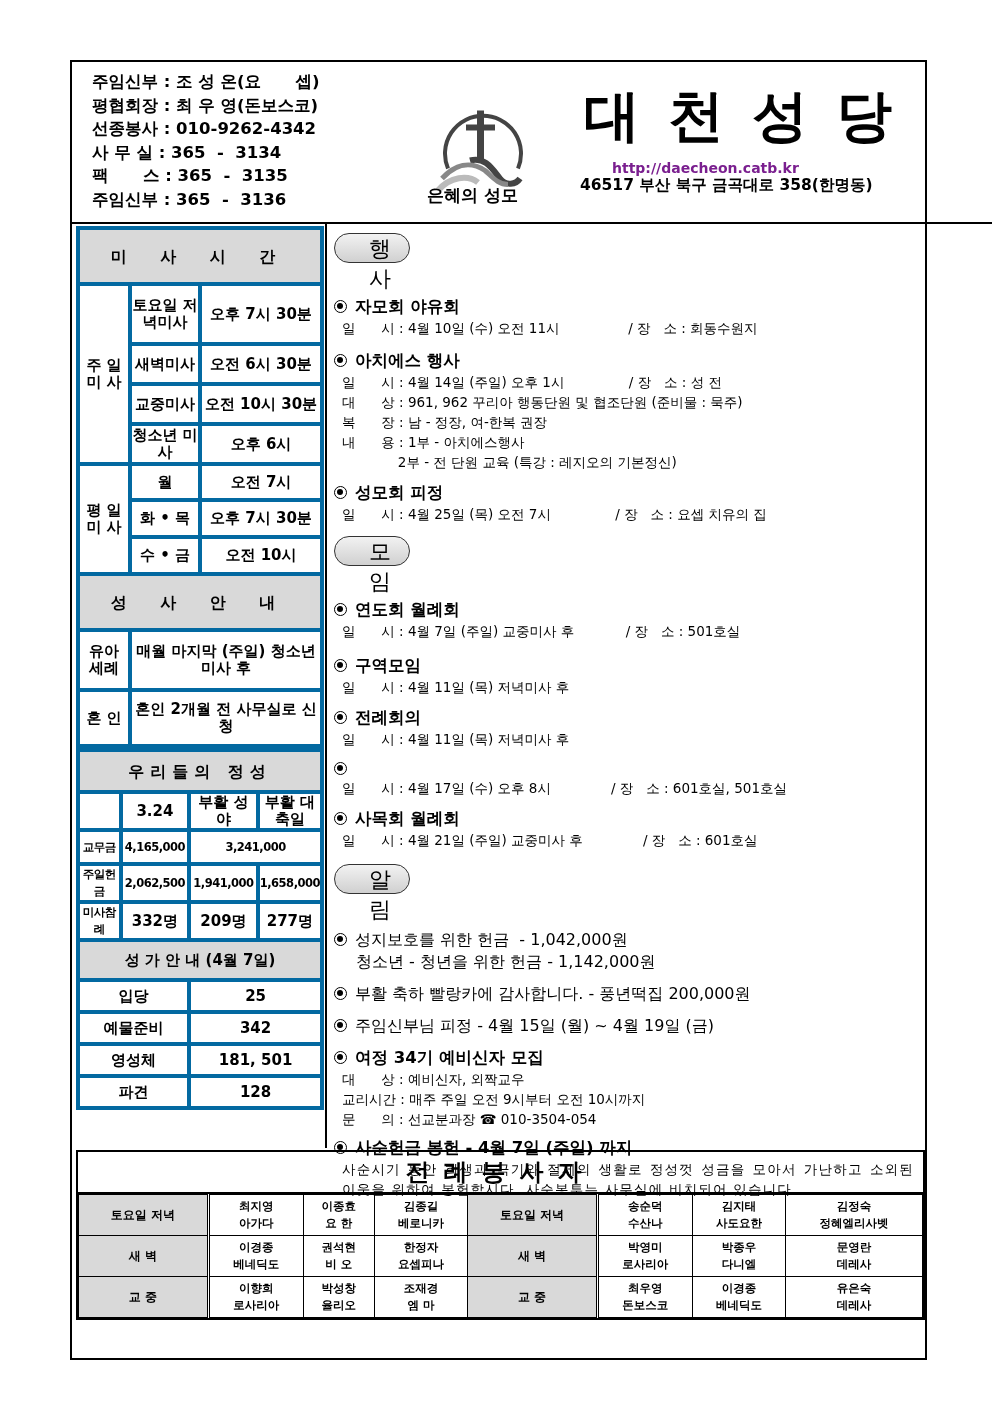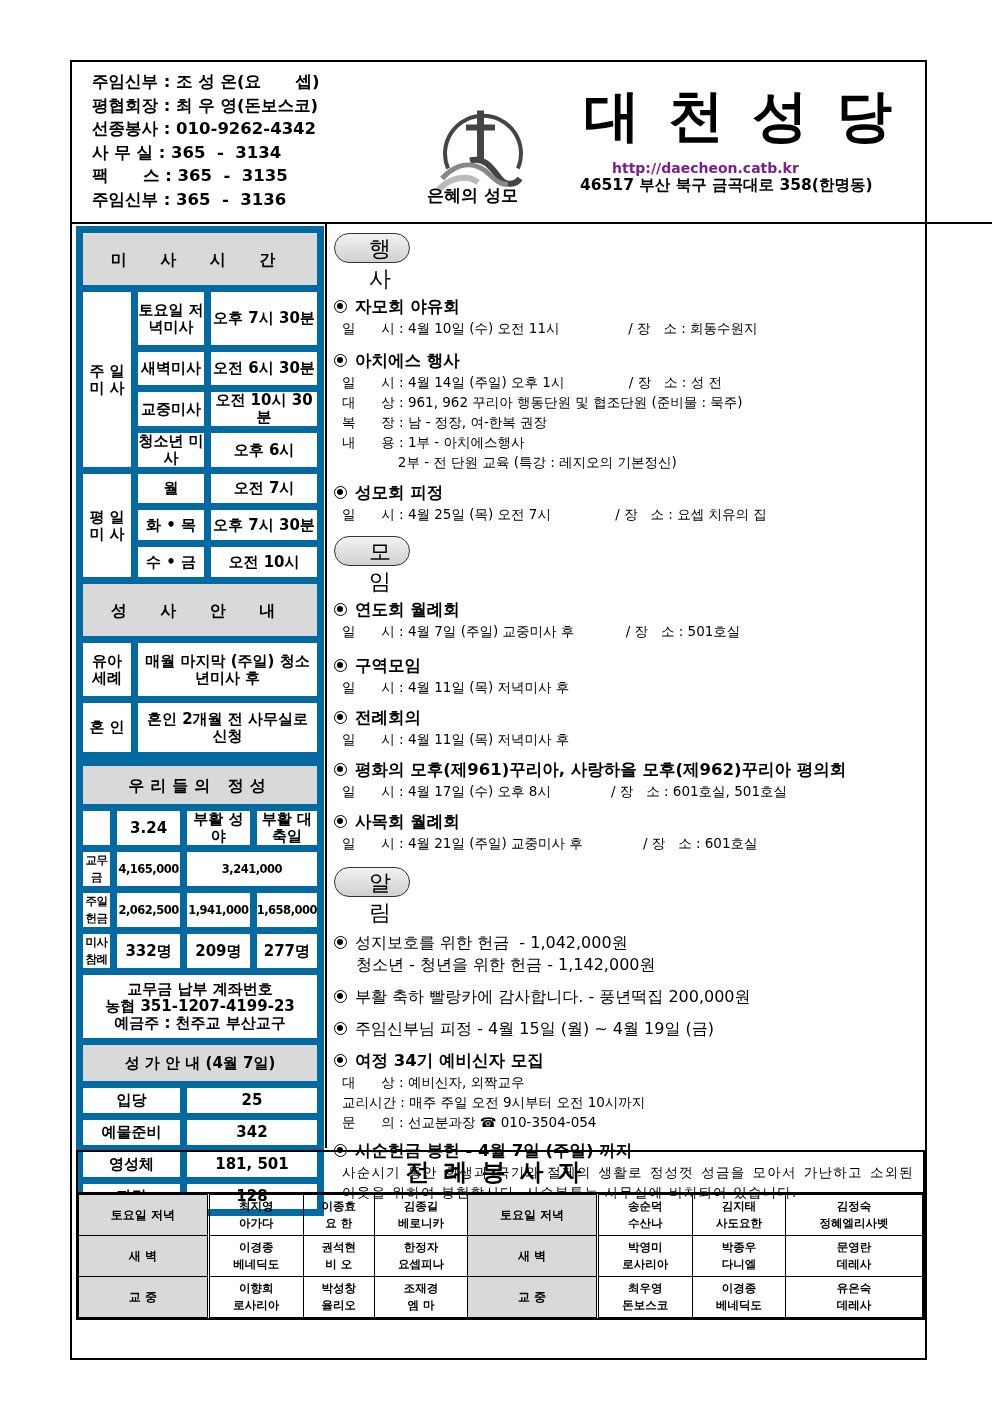--- a/index.html
+++ b/index.html
@@ -10,21 +10,21 @@
   .info { position:absolute; left:20px; top:8px; font-weight:bold; font-size:16.5px; line-height:23.5px; }
   .info .row { white-space:pre; }
   .logo { position:absolute; left:358px; top:24px; width:100px; height:125px; }
   .logo-cap { position:absolute; left:355px; top:122px; font-weight:bold; font-size:17px; }
   .title { position:absolute; left:512px; top:22px; font-size:56px; font-weight:bold; letter-spacing:28px; line-height:64px; }
   .url { position:absolute; left:540px; top:98px; font-size:14px; font-weight:bold; color:#7a1f8f; }
   .addr { position:absolute; left:508px; top:113px; font-size:15.5px; font-weight:bold; }
   
   .left { position:absolute; left:4px; top:164px; width:248px; }
   table.lt { border-collapse:collapse; width:248px; border:2px solid #000; }
-  table.lt td { border:7px solid #0369a1; text-align:center; font-weight:bold; font-size:15px; padding:0; line-height:17px; }
+  table.lt td { border:4px solid #0369a1; text-align:center; font-weight:bold; font-size:15px; padding:0; line-height:17px; }
   .gray { background:#d9d9d9; }
   .lt .hdr { font-size:16px; letter-spacing:14px; height:52px; }
   .lt .hdr2 { font-size:16px; letter-spacing:6px; height:46px; }
   .lt .small { font-size:11.5px; letter-spacing:-0.5px; }
   .vline { position:absolute; left:253px; top:160px; width:2px; height:926px; background:#000; }
   
   .right { position:absolute; left:262px; top:168px; width:588px; font-family:"DejaVu Sans", sans-serif; }
   .tab { position:relative; display:inline-block; width:76px; height:30px; border:1.5px solid #333; border-radius:15px; background:linear-gradient(#f2f2f2,#d0d0d0); text-align:right; font-size:22px; line-height:30px; letter-spacing:18px; box-sizing:border-box; padding-left:16px; }
   .tab::after { content:""; position:absolute; right:-20px; top:12px; width:28px; height:18px; border-radius:0 12px 12px 0; background:#bbb; z-index:-1; }
   .sec { margin-top:3px; }
@@ -149,27 +149,20 @@
         <td class="small">2,062,500</td>
         <td class="small">1,941,000</td>
         <td class="small">1,658,000</td>
       </tr>
       <tr style="height:34px">
         <td class="small">미사참례</td>
         <td>332명</td>
         <td>209명</td>
         <td>277명</td>
       </tr>
-      <tr style="height:70px">
-        <td colspan="4">
-          <div>교무금 납부 계좌번호</div>
-          <div>농협 351-1207-4199-23</div>
-          <div>예금주 : 천주교 부산교구</div>
-        </td>
-      </tr>
       <tr>
             <td colspan="4" class="gray" style="height:36px">성 가 안 내 (4월 7일)</td>
           </tr>
       <tr style="height:32px">
             <td colspan="2">입당</td>
             <td colspan="2">25</td>
           </tr>
       <tr style="height:32px">
             <td colspan="2">예물준비</td>
             <td colspan="2">342</td>
@@ -202,21 +195,21 @@
     </div>
 
     <div class="sec" style="margin-top:12px">
       <div class="tab">모 임</div>
       <div class="item-title"><span class="bullet"></span><span>연도회 월례회</span></div>
       <div class="line">일      시 : 4월 7일 (주일) 교중미사 후            / 장   소 : 501호실</div>
       <div class="item-title" style="margin-top:14px"><span class="bullet"></span><span>구역모임</span></div>
       <div class="line">일      시 : 4월 11일 (목) 저녁미사 후</div>
       <div class="item-title" style="margin-top:10px"><span class="bullet"></span><span>전례회의</span></div>
       <div class="line">일      시 : 4월 11일 (목) 저녁미사 후</div>
-      <div class="item-title" style="margin-top:10px"><span class="bullet"></span><span>평화의 모후(제961)꾸리아, 사랑하올 모후(제962)꾸리아 평의회</span></div>
+      <div class="item-title" style="margin-top:10px"><span class="bullet"></span></div>
       <div class="line">일      시 : 4월 17일 (수) 오후 8시              / 장   소 : 601호실, 501호실</div>
       <div class="item-title" style="margin-top:10px"><span class="bullet"></span><span>사목회 월례회</span></div>
       <div class="line">일      시 : 4월 21일 (주일) 교중미사 후              / 장   소 : 601호실</div>
     </div>
 
     <div class="sec" style="margin-top:14px">
       <div class="tab">알 림</div>
       <div class="notice"><span class="bullet"></span><span>성지보호를 위한 헌금  - 1,042,000원</span></div>
       <div class="notice" style="margin-top:0;padding-left:22px">청소년 - 청년을 위한 헌금 - 1,142,000원</div>
       <div class="notice" style="margin-top:10px"><span class="bullet"></span><span>부활 축하 빨랑카에 감사합니다. - 풍년떡집 200,000원</span></div>

